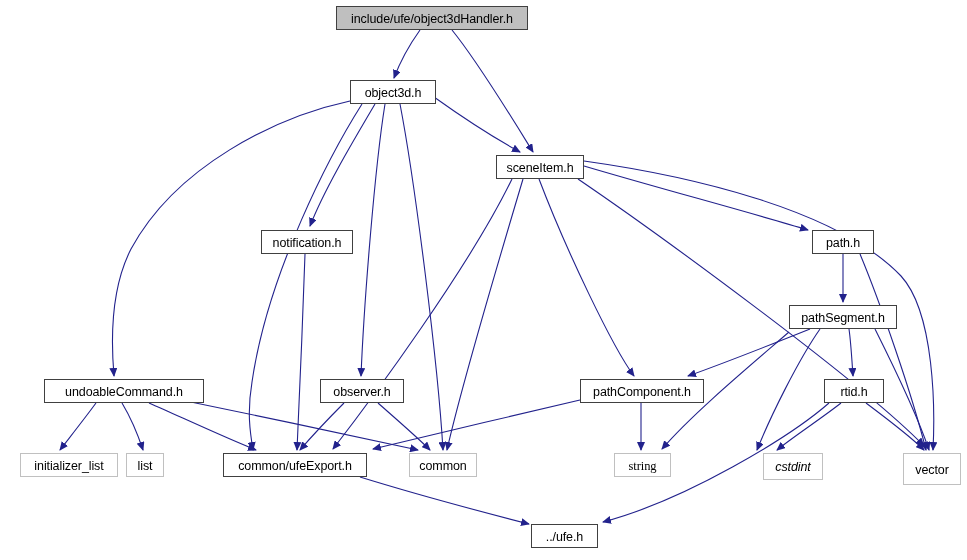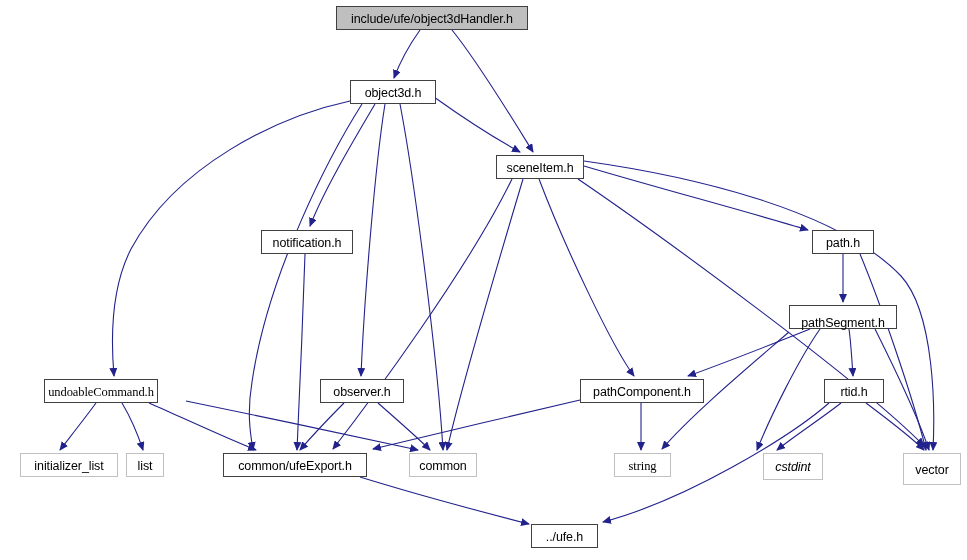--- a/index.html
+++ b/index.html
@@ -105,24 +105,24 @@
       </div>
       <div class="node-box strong" style="left: 496px; top: 155px; width: 88px; height: 24px;">
         <span class="node-label">sceneItem.h</span>
       </div>
       <div class="node-box strong" style="left: 261px; top: 230px; width: 92px; height: 24px;">
         <span class="node-label">notification.h</span>
       </div>
       <div class="node-box strong" style="left: 812px; top: 230px; width: 62px; height: 24px;">
         <span class="node-label">path.h</span>
       </div>
-      <div class="node-box strong" style="left: 789px; top: 305px; width: 108px; height: 24px; align-items: flex-end;">
+      <div class="node-box strong" style="left: 789px; top: 305px; width: 108px; height: 24px;">
         <span class="node-label">pathSegment.h</span>
       </div>
-      <div class="node-box strong" style="left: 44px; top: 379px; width: 114px; height: 24px; font-family: Liberation Serif, serif;">
+      <div class="node-box strong" style="left: 44px; top: 379px; width: 160px; height: 24px;">
         <span class="node-label">undoableCommand.h</span>
       </div>
       <div class="node-box strong" style="left: 320px; top: 379px; width: 84px; height: 24px;">
         <span class="node-label">observer.h</span>
       </div>
       <div class="node-box strong" style="left: 580px; top: 379px; width: 124px; height: 24px;">
         <span class="node-label">pathComponent.h</span>
       </div>
       <div class="node-box strong" style="left: 824px; top: 379px; width: 60px; height: 24px;">
         <span class="node-label">rtid.h</span>

